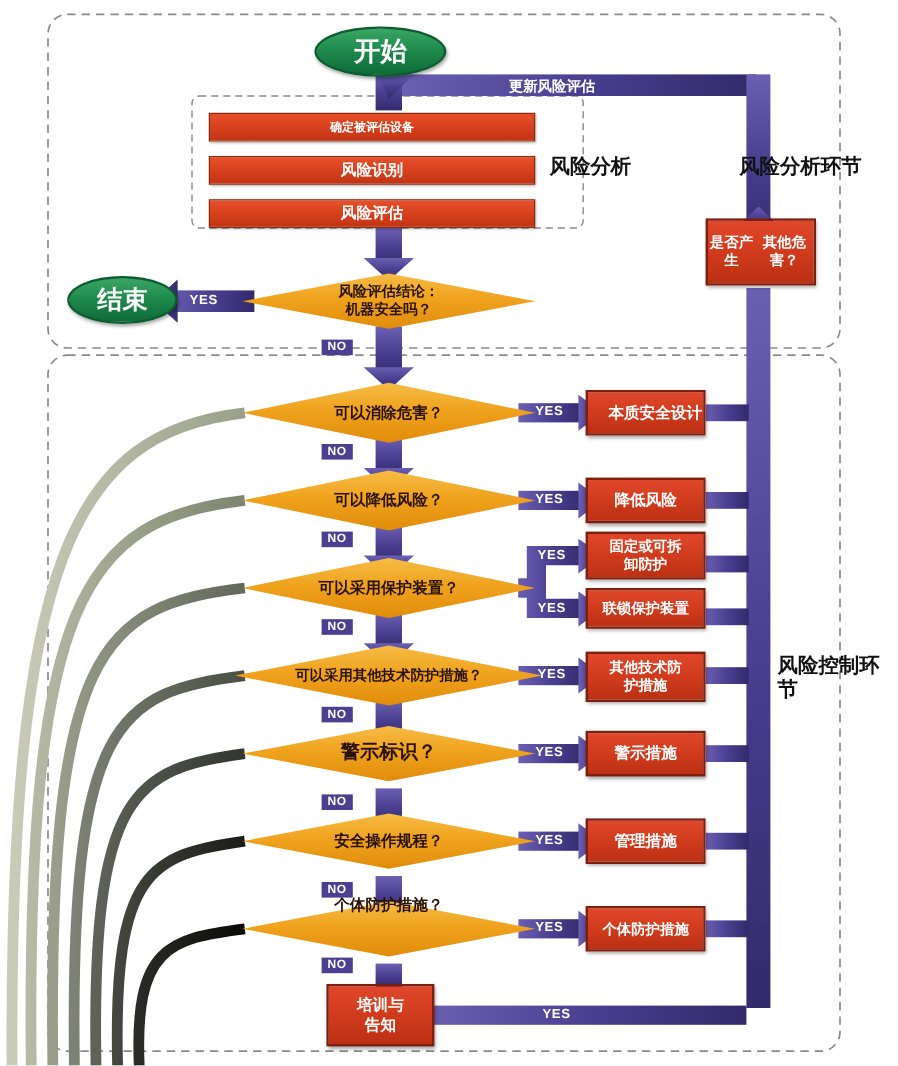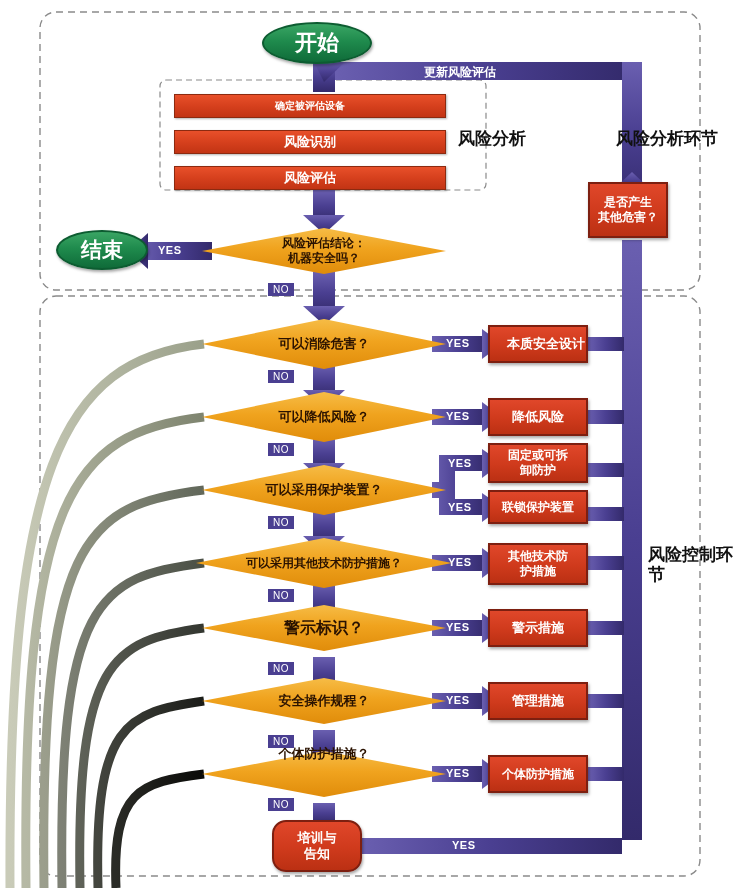--- a/index.html
+++ b/index.html
@@ -58,21 +58,21 @@
     pointer-events:none;
   }
 
   
   .ylabel{
     position:absolute;color:#ffffff;font-weight:bold;
     font-size:11px;letter-spacing:.5px;
     z-index:6;
   }
   .nlabel{
-    position:absolute;color:#ffffff;font-weight:normal;
+    position:absolute;color:#ffffff;font-weight:bold;
     font-size:10px;letter-spacing:.5px;
     background:#4a3f91;
     padding:1px 5px;
     z-index:6;
   }
   .toplabel{
     position:absolute;color:#ffffff;font-weight:bold;font-size:12px;z-index:6;
   }
 
   
@@ -245,21 +245,21 @@
   </div>
   <div class="node redbar" style="left:174px;top:166px;width:272px;height:24px;font-size:13px;">
     <span>风险评估</span>
   </div>
 
   <div class="inner-label" style="left:458px;top:127px;">风险分析</div>
 
   <div class="section-label" style="left:616px;top:127px;width:120px;">风险分析环节</div>
   <div class="section-label" style="left:648px;top:545px;width:100px;line-height:1.2;">风险控制环节</div>
 
-  <div class="node redbox" style="left:588px;top:182px;width:80px;height:56px;font-size:12px;flex-direction:column;">
+  <div class="node redbox" style="left:588px;top:182px;width:92px;height:56px;font-size:12px;flex-direction:row;">
     <span>是否产生</span>
     <span>其他危害？</span>
   </div>
 
   <div class="node term" style="left:56px;top:230px;width:92px;height:40px;font-size:21px;">
     <span>结束</span>
   </div>
 
   <div class="node diamond" style="left:202px;top:228px;width:244px;height:46px;">
     <div class="dlabel" style="font-size:12px;">
@@ -346,19 +346,19 @@
     <div class="dlabel" style="font-size:13px;">
       <span>个体防护措施？</span>
     </div>
   </div>
   <div class="ylabel" style="left:446px;top:767px;">YES</div>
   <div class="nlabel" style="left:268px;top:798px;">NO</div>
   <div class="node redbox" style="left:488px;top:755px;width:100px;height:38px;font-size:12px;">
     <span>个体防护措施</span>
   </div>
 
-  <div class="node redbox" style="left:272px;top:820px;width:90px;height:52px;font-size:13px;flex-direction:column;border-radius:14px;">
+  <div class="node redbox" style="left:272px;top:820px;width:90px;height:52px;font-size:13px;flex-direction:column;">
     <span>培训与</span>
     <span>告知</span>
   </div>
   <div class="ylabel" style="left:452px;top:839px;">YES</div>
 
 </div>
 
 </body></html>

